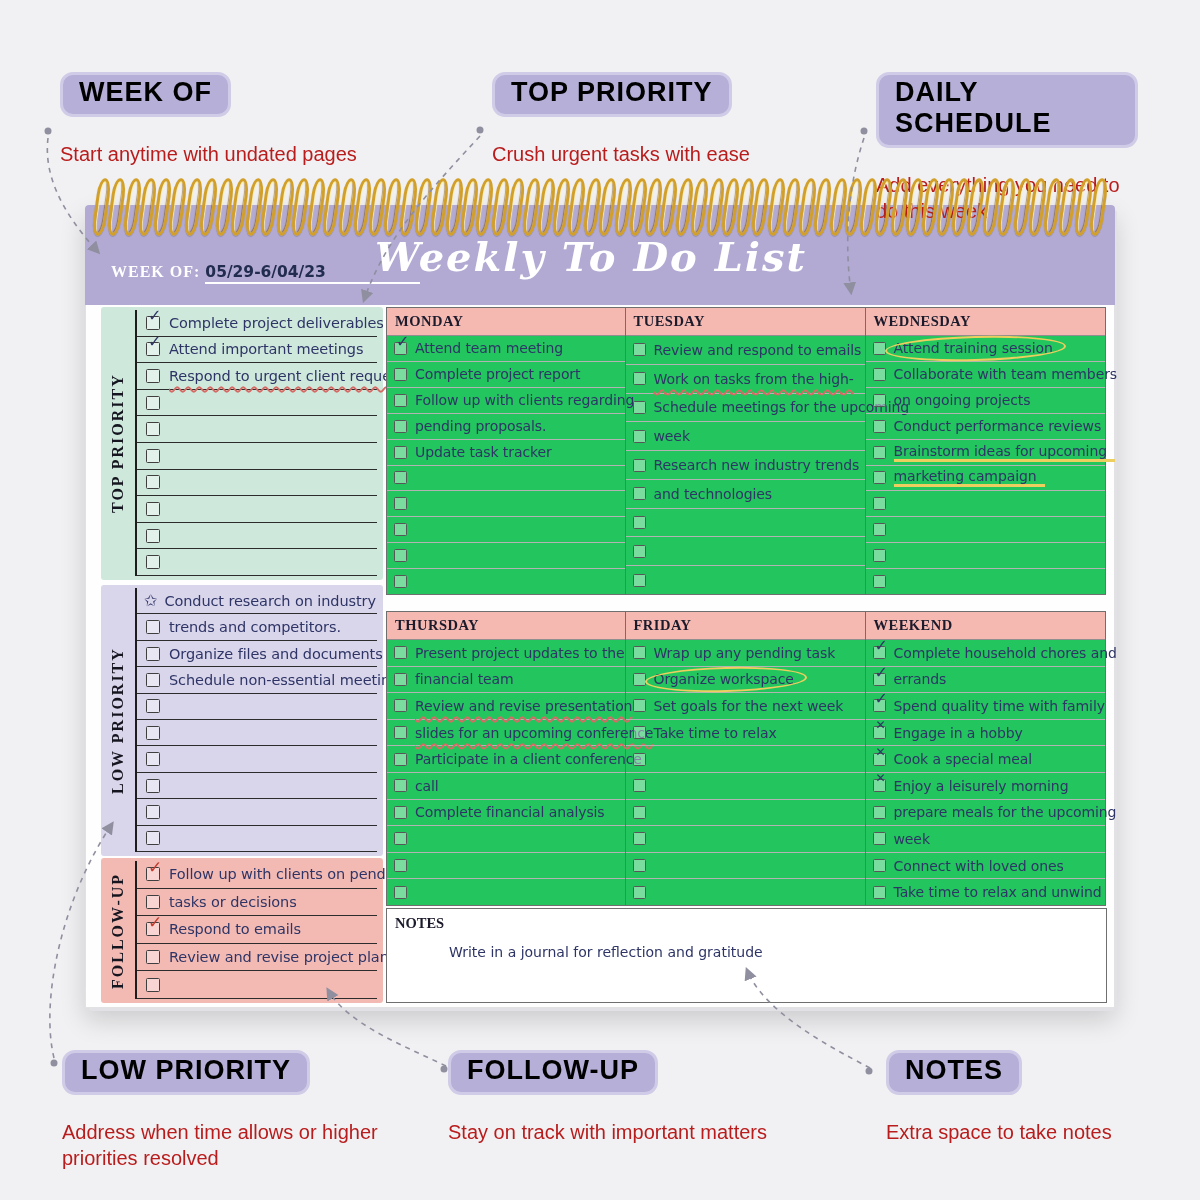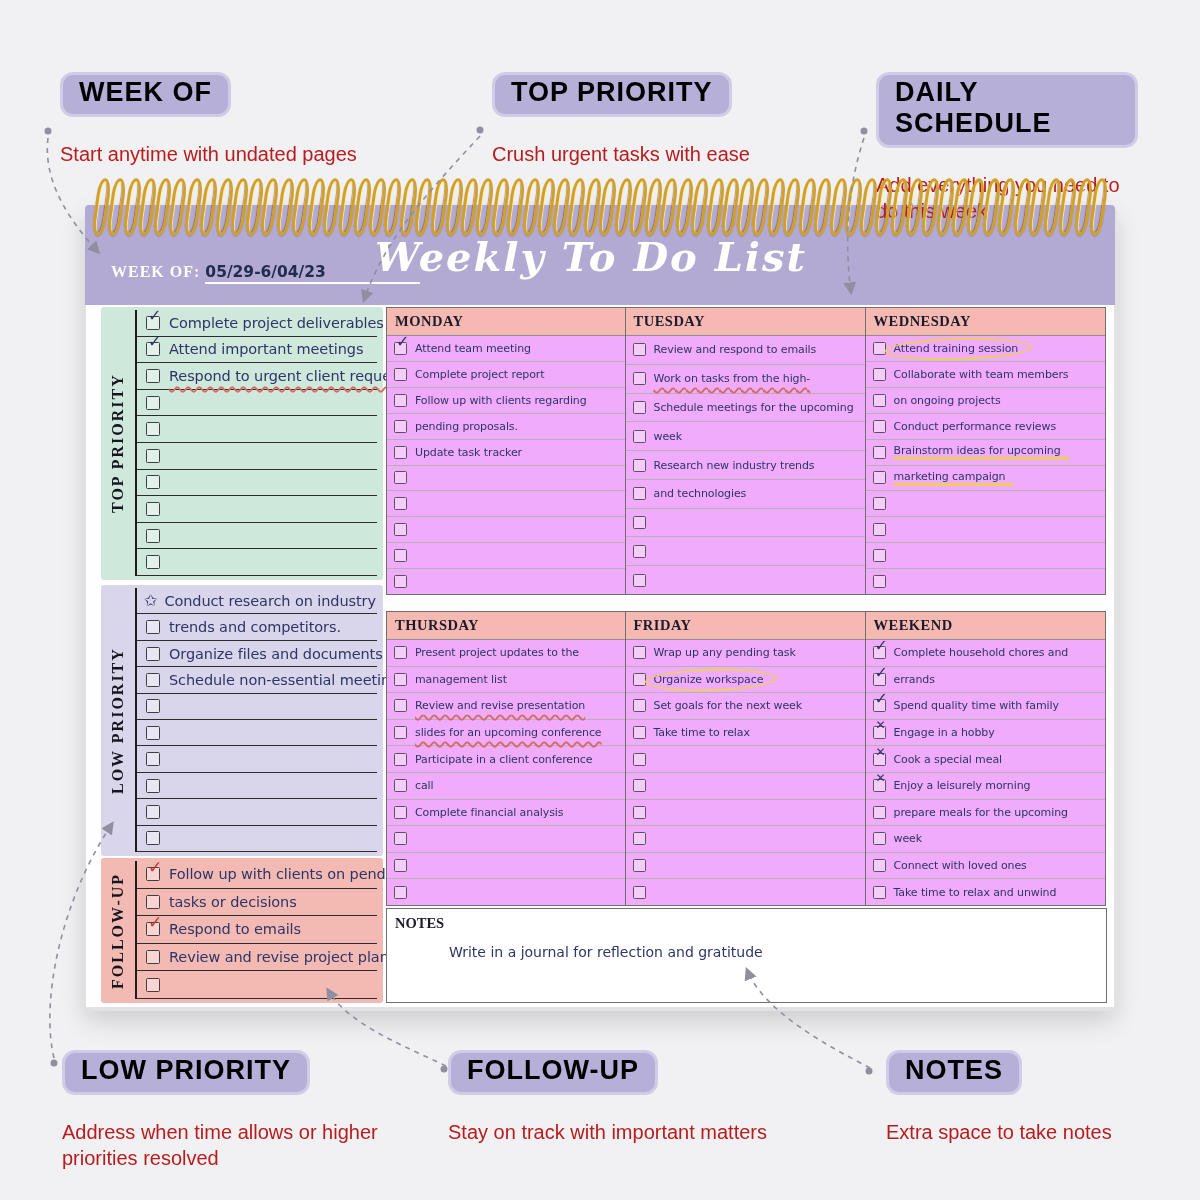--- a/index.html
+++ b/index.html
@@ -50,30 +50,30 @@
   .sec-label{position:absolute;left:0;top:0;bottom:0;width:34px;display:flex;align-items:center;justify-content:center;
              writing-mode:vertical-rl;transform:rotate(180deg);
              font-family:"Liberation Serif",serif;font-weight:700;font-size:16px;letter-spacing:2px;color:#15151f}
   .sec-rows{position:absolute;left:34px;right:6px;top:3px;bottom:4px;display:flex;flex-direction:column;border-left:2px solid #1d1d1d}
   .sec-rows .trow{flex:1;display:flex;align-items:center;border-bottom:1.5px solid #2c2c2c;padding-left:9px;position:relative}
   .sec-rows .ttext{font-size:14.5px}
 
   
   #day-grid{position:absolute;left:300px;top:2px;width:722px;display:grid;
             grid-template-columns:240px 240px 240px;grid-template-rows:288px 295px;row-gap:16px}
-  .day-col{border:1.5px solid #6f6f6f;display:flex;flex-direction:column;background:#f0abfc;margin-left:-1.5px}
+  .day-col{border:1.5px solid #6f6f6f;display:flex;flex-direction:column;background:#22c55e;margin-left:-1.5px}
   .day-col:nth-child(3n+1){margin-left:0}
   .day-head{height:27px;flex:none;background:var(--day-header-bg);border-bottom:1px solid #8f8f8f;
             font-family:"Liberation Serif",serif;font-weight:700;font-size:14.5px;letter-spacing:.5px;
             color:#1b1b2c;display:flex;align-items:center;padding:0 8px}
   .day-rows{flex:1;display:flex;flex-direction:column}
   .day-rows .trow{flex:1;display:flex;align-items:center;padding-left:7px;border-bottom:1px solid #b3b3b3;position:relative}
   .day-rows .trow:last-child{border-bottom:none}
   .day-rows .cbx{width:11px;height:11px;border-width:1.5px;border-color:#565656;margin-right:8px}
-  .day-rows .ttext{font-size:11px}
+  .day-rows .ttext{font-size:14px}
 
   
   .trow{min-height:0}
   .cbx{width:12px;height:12px;border:1.7px solid #3f3f3f;border-radius:1.5px;margin-right:9px;
        position:relative;flex:none;background:rgba(255,255,255,.4)}
   .tick{position:absolute;left:1px;top:-11px;font-family:"DejaVu Sans",sans-serif;font-style:normal;
         font-weight:700;font-size:16px;color:var(--ink)}
   .tick.red{color:var(--check-red);font-size:17px}
   .tick.xm{left:2px;top:-9px;font-size:12px}
   .star{font-size:16px;color:var(--ink);margin:0 7px 0 -2px;flex:none}
@@ -546,21 +546,21 @@
         </div>
         <div class="day-col">
           <div class="day-head">THURSDAY</div>
           <div class="day-rows">
             <div class="trow">
               <span class="cbx"></span>
               <span class="ttext">Present project updates to the</span>
             </div>
             <div class="trow">
               <span class="cbx"></span>
-              <span class="ttext">management list</span>
+              <span class="ttext">financial team</span>
             </div>
             <div class="trow">
               <span class="cbx"></span>
               <span class="ttext d-wavy-red">Review and revise presentation</span>
             </div>
             <div class="trow">
               <span class="cbx"></span>
               <span class="ttext d-wavy-red">slides for an upcoming conference</span>
             </div>
             <div class="trow">

